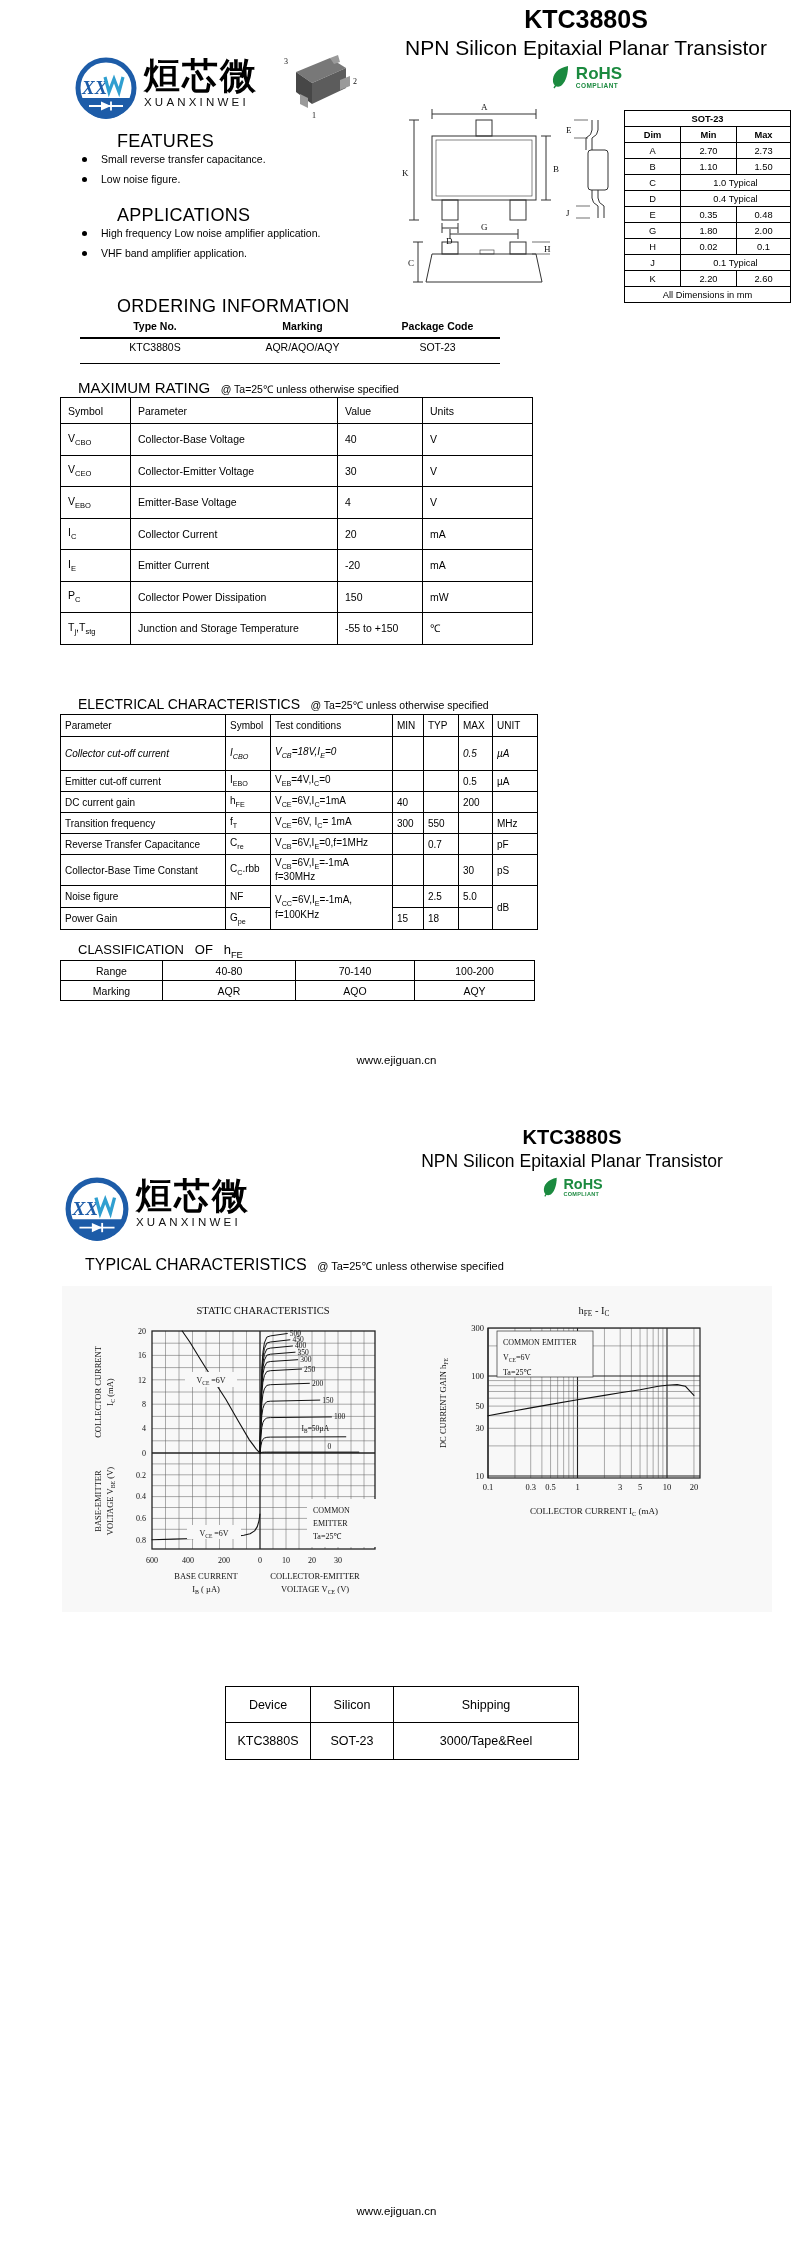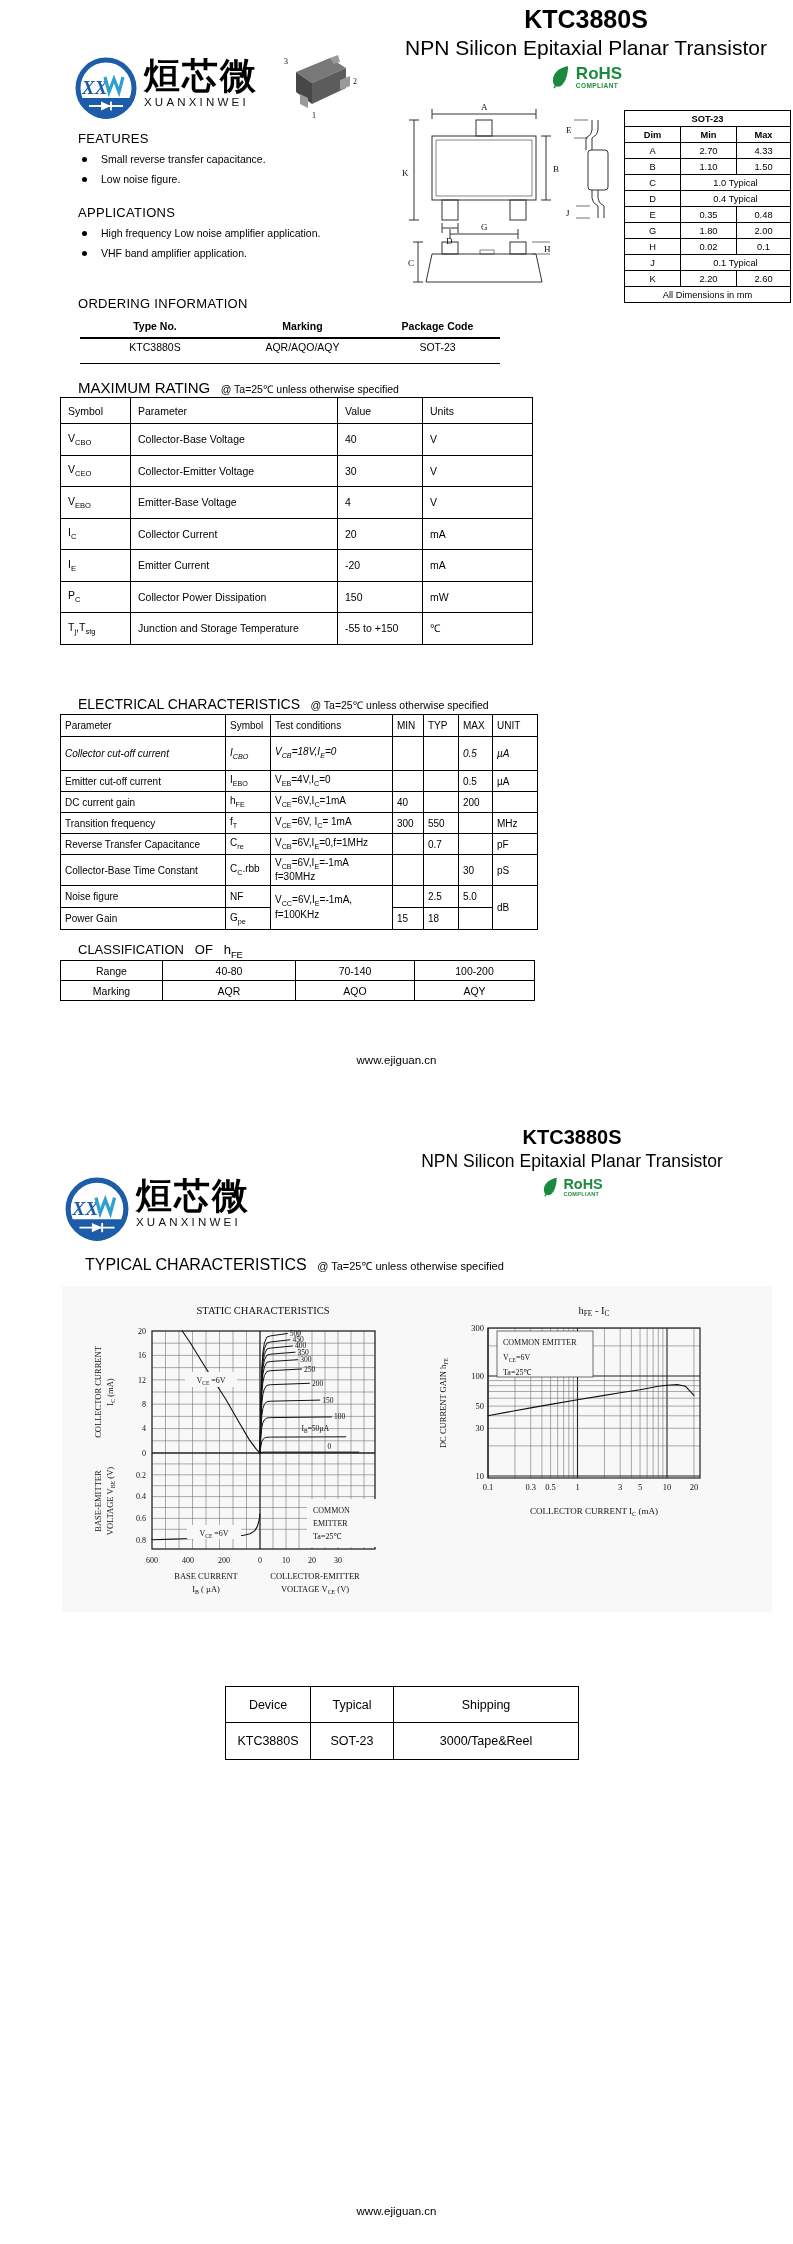--- a/index.html
+++ b/index.html
@@ -15,21 +15,21 @@
   .rohs-txt{display:flex;flex-direction:column;align-items:flex-start;line-height:1;}
   .rohs-big{font-size:17px;font-weight:bold;color:#1b8a3f;}
   .rohs-small{font-size:6.5px;font-weight:bold;color:#1b8a3f;letter-spacing:.4px;margin-top:1px;}
   .t2{left:342px;top:1126px;width:460px;font-size:20px;font-weight:bold;}
   .st2{left:342px;top:1151px;width:460px;font-size:17.5px;}
   
   .logo{display:flex;align-items:flex-start;gap:6px;}
   .logo-zh{font-size:36px;font-weight:bold;letter-spacing:2px;line-height:1.1;}
   .logo-en{font-size:11.5px;letter-spacing:3.2px;margin-top:0px;color:#111;}
   
-  .sec{font-size:13px;letter-spacing:.3px;}
+  .sec{font-size:18px;letter-spacing:.3px;margin-left:39px;}
   .cond{font-size:10.5px;margin-left:6px;}
   .bullet-row{display:flex;align-items:flex-start;}
   .dot{width:5px;height:5px;border-radius:50%;background:#000;margin:4px 14px 0 2px;flex:none;}
   .bullet-text{font-size:10.5px;}
   
   table.grid{border-collapse:collapse;table-layout:fixed;}
   table.grid th,table.grid td{border:1.5px solid #000;font-weight:normal;overflow:hidden;}
   table.thin th,table.thin td{border:1px solid #000;}
   .mr{font-size:10.5px;}
   .mr th,.mr td{text-align:left;padding:0 0 0 7px;}
@@ -178,21 +178,21 @@
           <td colspan="3" class="bold">SOT-23</td>
         </tr>
     <tr>
       <td class="bold">Dim</td>
       <td class="bold">Min</td>
       <td class="bold">Max</td>
     </tr>
     <tr>
           <td>A</td>
           <td>2.70</td>
-          <td>4.33</td>
+          <td>2.73</td>
         </tr>
     <tr>
           <td>B</td>
           <td>1.10</td>
           <td>1.50</td>
         </tr>
     <tr>
           <td>C</td>
           <td colspan="2">1.0 Typical</td>
         </tr>
@@ -643,21 +643,21 @@
 
   <table class="abs grid dv" style="left:225px;top:1686px;width:353px;">
     <colgroup>
         <col style="width:85px">
         <col style="width:83px">
         <col style="width:185px">
       </colgroup>
     <tbody>
         <tr style="height:36px;">
       <td>Device</td>
-      <td>Typical</td>
+      <td>Silicon</td>
       <td>Shipping</td>
     </tr>
     <tr style="height:37px;">
       <td>KTC3880S</td>
       <td>SOT-23</td>
       <td>3000/Tape&amp;Reel</td>
     </tr>
   </tbody>
     </table>
 

